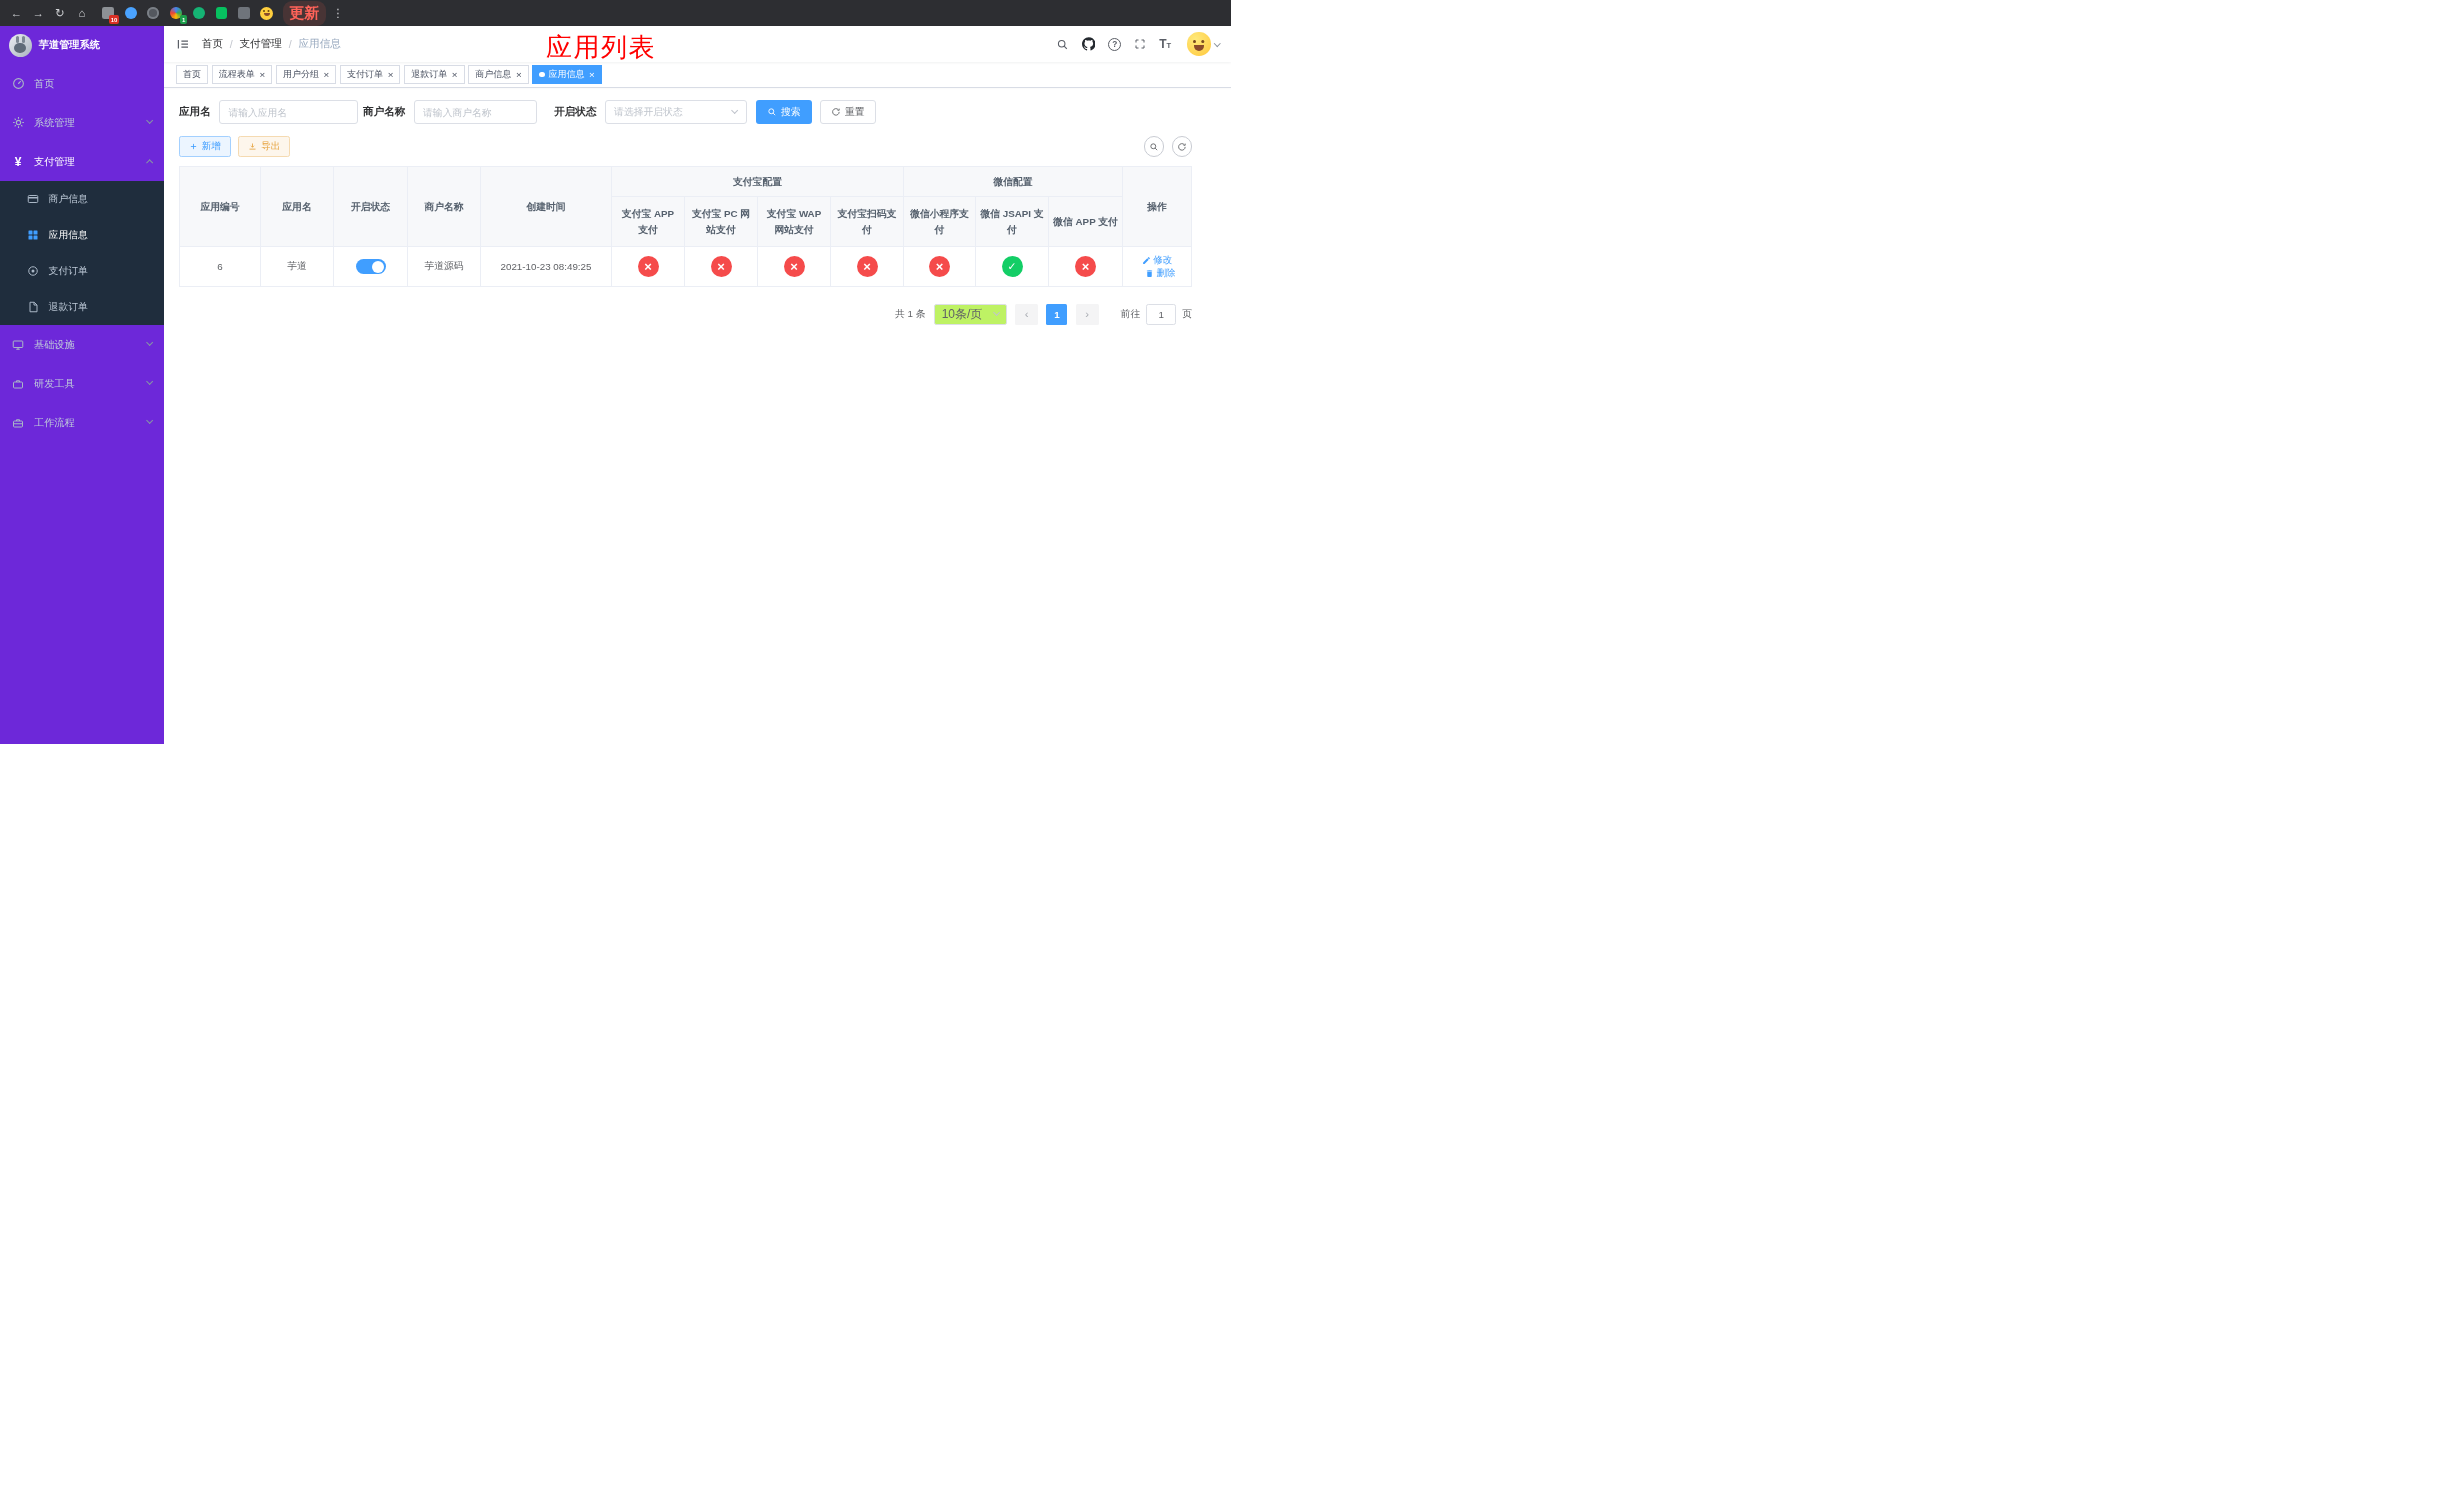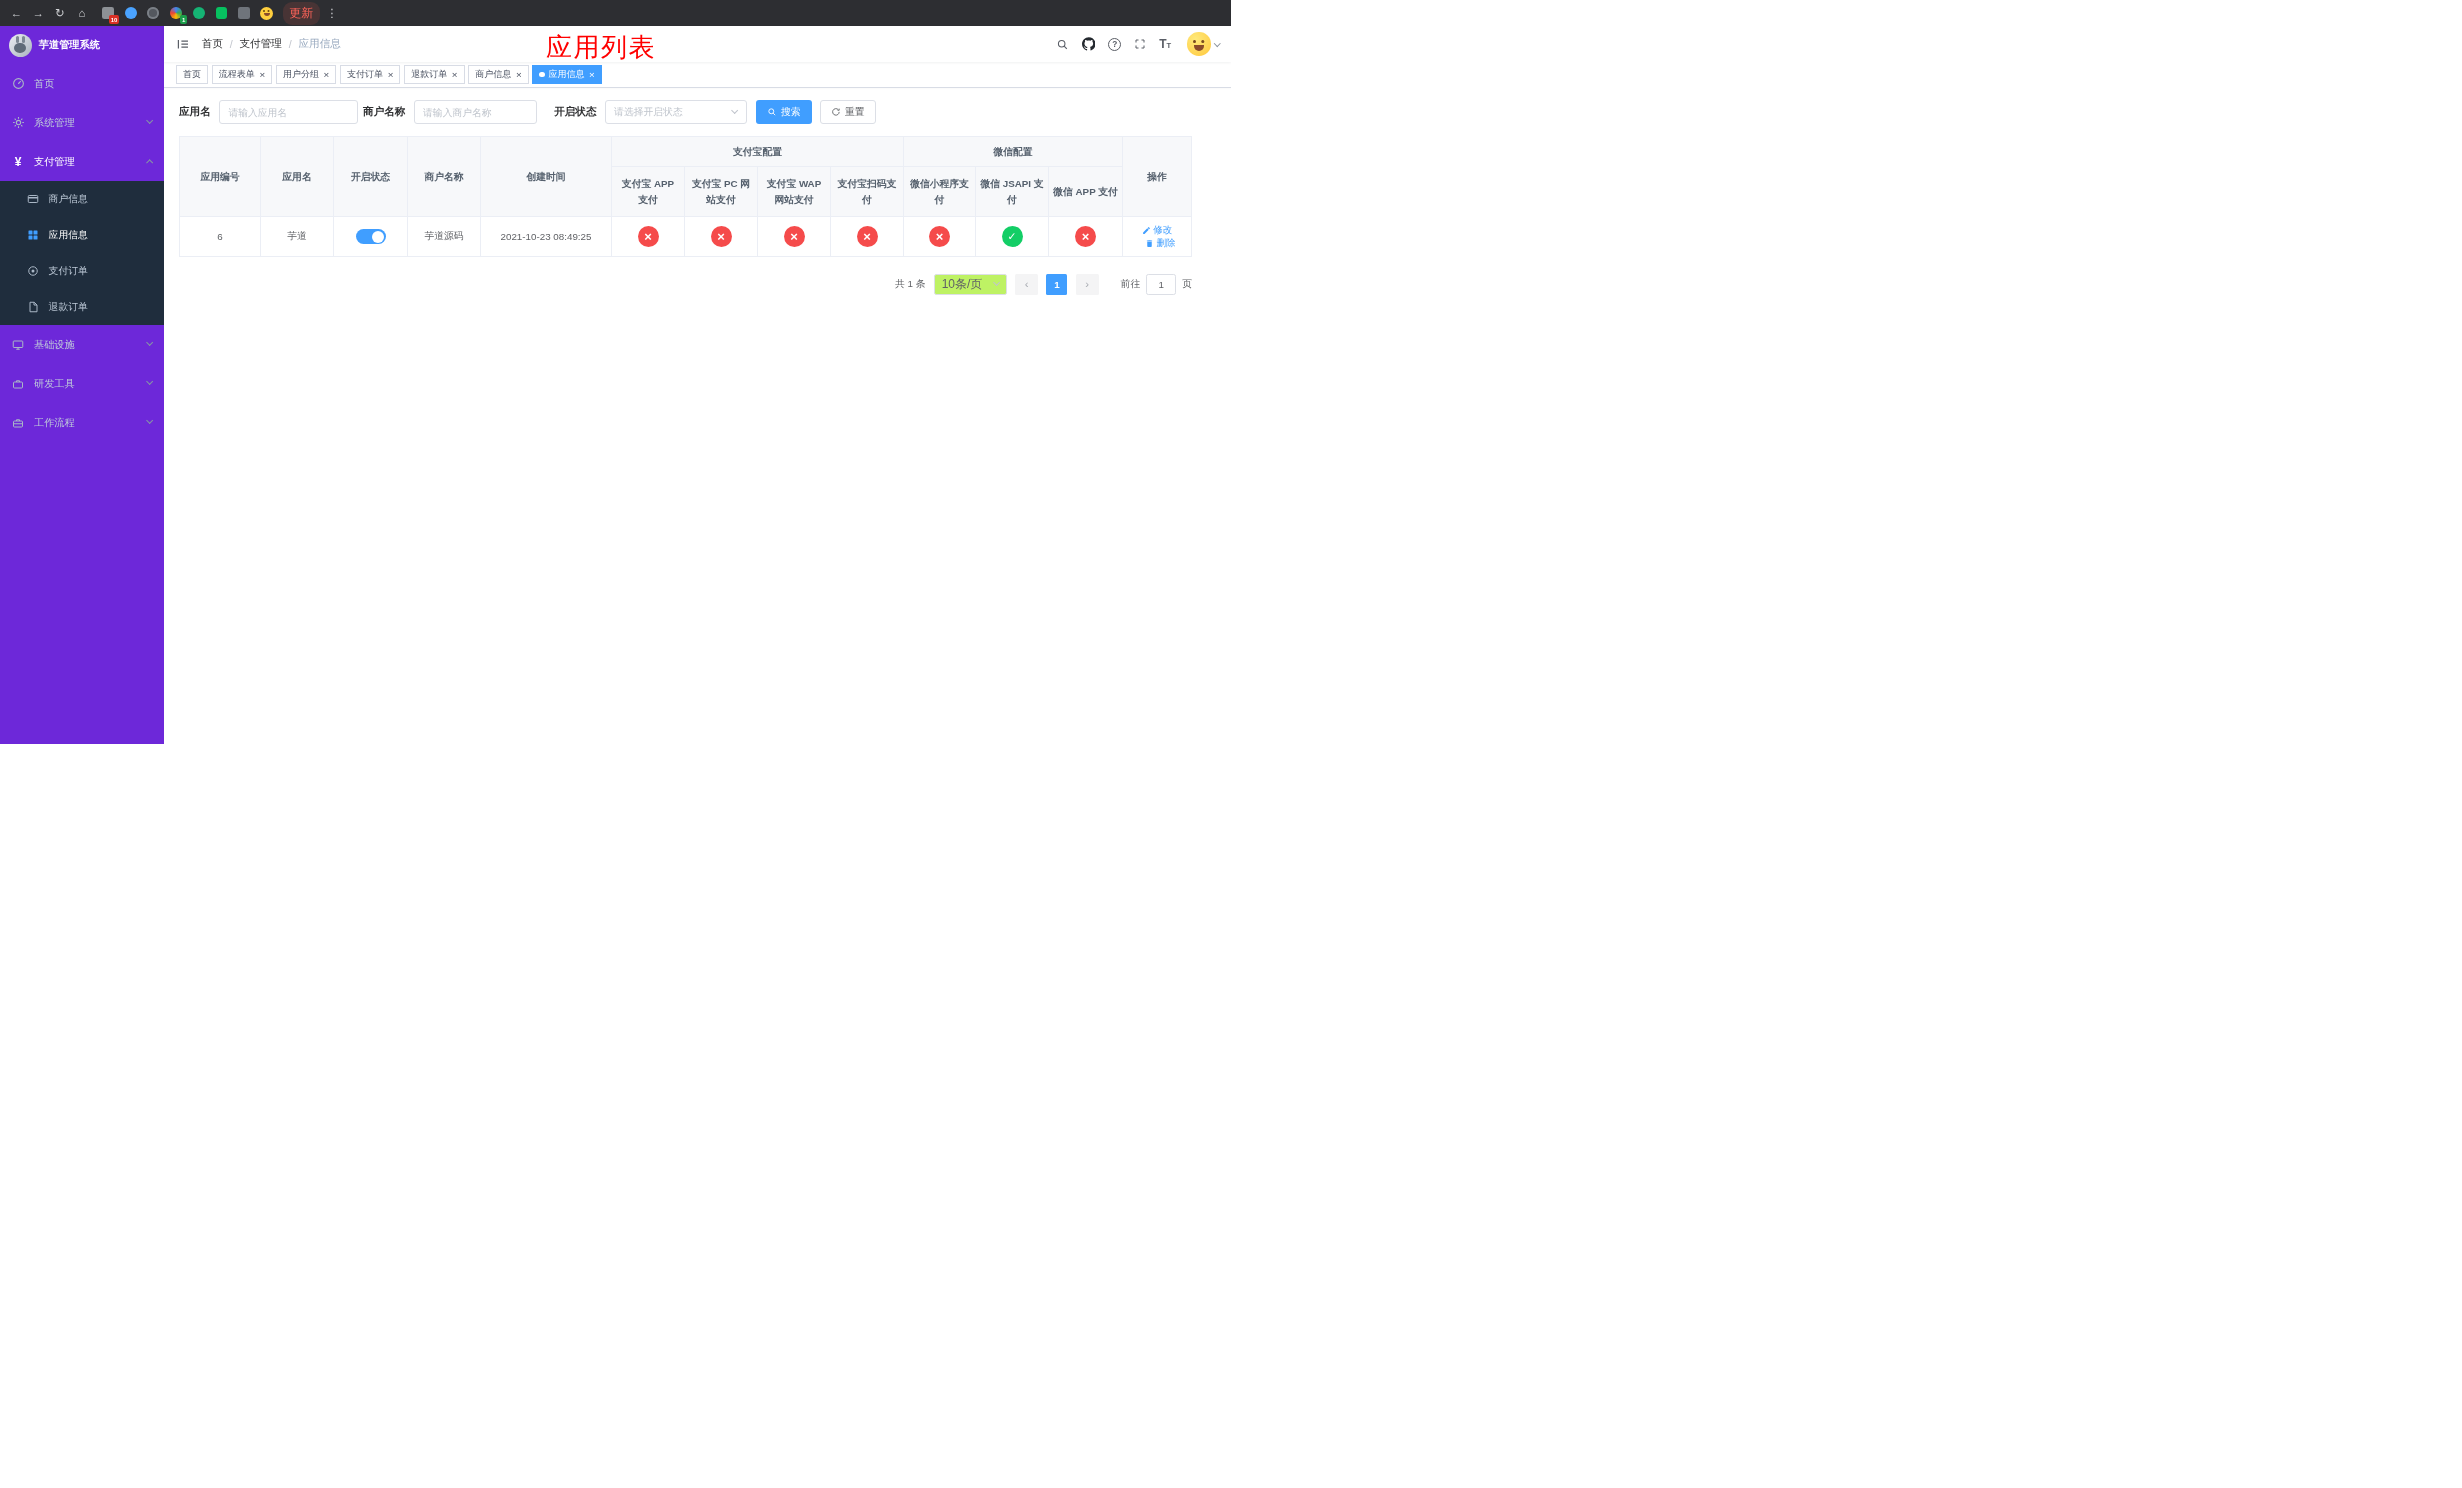--- a/index.html
+++ b/index.html
@@ -17,21 +17,21 @@
   .ext-row{display:flex;align-items:center;gap:6px;padding:0 6px}
   .ext{width:16.7px;height:16.7px;position:relative;display:flex;align-items:center;justify-content:center;cursor:pointer}
   .dot{width:12px;height:12px;border-radius:50%}
   .sq{width:11.4px;height:11.4px;border-radius:3px}
   .pz{width:11.4px;height:11.4px;border-radius:2.3px;background:#8d9196}
   .badge{position:absolute;bottom:-2.3px;right:-3px;background:#d93025;color:#fff;font-size:6px;line-height:1;padding:1.1px 1.9px;border-radius:1.9px;font-weight:700}
   .badge.green{background:#1a9e4a}
   .mini-face{width:13px;height:13px;border-radius:50%;background:#ffcf3e;position:relative}
   .mini-face::before{content:"";position:absolute;left:3px;top:3.8px;width:1.9px;height:1.9px;border-radius:50%;background:#6b4a12;box-shadow:4.5px 0 0 #6b4a12}
   .mini-face::after{content:"";position:absolute;left:3.4px;top:6.8px;width:6px;height:3px;border-radius:0 0 6px 6px;background:#8a4b2a}
-  .update-btn{color:#ff6359;font-size:12px;font-weight:400;padding:3px 6.8px;border-radius:9px;background:rgba(255,90,80,.13);cursor:pointer;white-space:nowrap}
+  .update-btn{color:#ff6359;font-size:15px;font-weight:700;padding:3px 6.8px;border-radius:9px;background:rgba(255,90,80,.13);cursor:pointer;white-space:nowrap}
   .kebab{color:#cfd1d4;font-size:11.4px;padding:0 4.5px;cursor:pointer}
 
   
   .app{flex:1;display:flex;min-height:0}
 
   
   .sidebar{width:164px;background:#6d28d9;flex-shrink:0;color:#bfcbd9;font-size:10.2px;overflow:hidden}
   .logo-row{height:38px;display:flex;align-items:center;gap:6.8px;padding:0 9px}
   .logo-img{width:23px;height:23px;border-radius:50%;background:linear-gradient(135deg,#eceff2,#aab4bf);position:relative;overflow:hidden;flex-shrink:0}
   .logo-img::before{content:"";position:absolute;left:6.8px;top:2.3px;width:3px;height:6.8px;border-radius:2.3px;background:#7d8893;box-shadow:6px 0 0 #7d8893}
@@ -377,20 +377,47 @@
               <span>搜索</span>
             </button>
             <button class="btn btn-default">
               <svg viewBox="0 0 24 24" width="9.8" height="9.8" fill="none" stroke="currentColor" stroke-width="2.2">
                   <path d="M20 12a8 8 0 1 1-2.34-5.66M20 4v4h-4"></path>
                 </svg>
               <span>重置</span>
             </button>
           </div>
 
+          <div class="toolbar-row">
+            <button class="btn btn-sm btn-plain-primary">
+              <svg viewBox="0 0 24 24" width="9" height="9" fill="none" stroke="currentColor" stroke-width="2.2">
+                  <path d="M12 5v14M5 12h14"></path>
+                </svg>
+              <span>新增</span>
+            </button>
+            <button class="btn btn-sm btn-plain-warning">
+              <svg viewBox="0 0 24 24" width="9" height="9" fill="none" stroke="currentColor" stroke-width="2.2">
+                  <path d="M12 4v10m0 0l-4-4m4 4l4-4M4 19h16"></path>
+                </svg>
+              <span>导出</span>
+            </button>
+            <span class="tool-right">
+              <span class="tool-circle">
+                <svg viewBox="0 0 24 24" width="9.8" height="9.8" fill="none" stroke="currentColor" stroke-width="2.2">
+                    <circle cx="10.5" cy="10.5" r="6"></circle>
+                    <path d="M15 15l5 5"></path>
+                  </svg>
+              </span>
+              <span class="tool-circle">
+                <svg viewBox="0 0 24 24" width="9.8" height="9.8" fill="none" stroke="currentColor" stroke-width="2.2">
+                    <path d="M20 12a8 8 0 1 1-2.34-5.66M20 4v4h-4"></path>
+                  </svg>
+              </span>
+            </span>
+          </div>
 
           <table class="grid">
             <colgroup>
               <col style="width:81px">
                 <col style="width:73px">
                 <col style="width:74px">
                 <col style="width:73px">
                 <col style="width:131px">
               <col style="width:73px">
                 <col style="width:73px">

